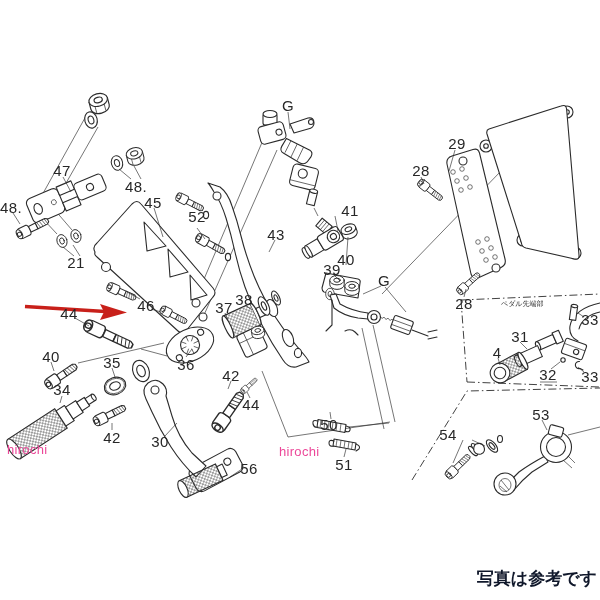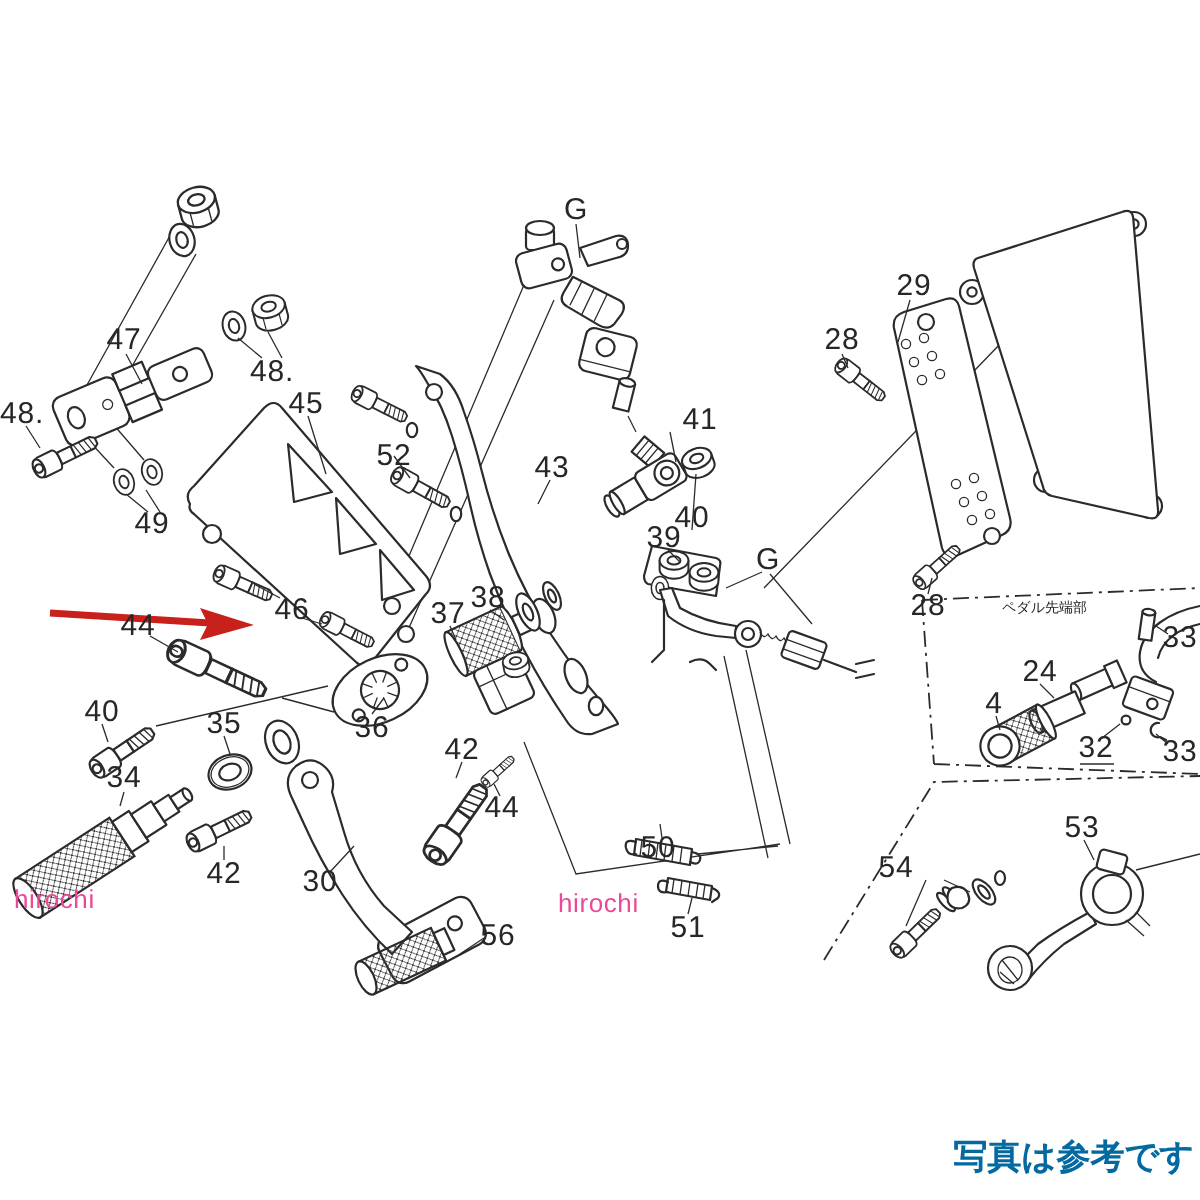--- a/index.html
+++ b/index.html
@@ -8,21 +8,21 @@
   #art{position:absolute;left:0;top:0;}
   .ln{fill:none;stroke:#2b2b2b;stroke-width:1.1;stroke-linecap:round;stroke-linejoin:round;}
   .fw{fill:#ffffff;stroke:#2b2b2b;stroke-width:1.1;stroke-linecap:round;stroke-linejoin:round;}
   .thin{fill:none;stroke:#2b2b2b;stroke-width:0.65;}
   .dashdot{fill:none;stroke:#2b2b2b;stroke-width:0.9;stroke-dasharray:8 3 1.5 3;}
   .part-label{position:absolute;transform:translate(-50%,-50%);font-size:15px;line-height:1;
               color:#272727;letter-spacing:0.4px;white-space:nowrap;}
   .watermark{position:absolute;font-size:13px;color:#ec4899;line-height:1;letter-spacing:0.3px;}
   #inset-title{position:absolute;left:469px;top:301px;font-size:7px;color:#222;line-height:1;
                font-family:"DejaVu Sans",sans-serif;margin-left:32px;}
-  #photo-note{position:absolute;right:3px;top:567px;font-size:17px;font-weight:600;color:#0369a1;
+  #photo-note{position:absolute;right:3px;top:567px;font-size:17px;font-weight:600;color:#0f172a;
               font-family:Liberation Serif, serif;}
 </style>
 </head>
 <body>
 
 <div id="stage">
 
 <svg id="art" width="600" height="600" viewBox="0 0 600 600">
   <defs>
     <pattern id="kn" width="4" height="4" patternUnits="userSpaceOnUse">
@@ -399,22 +399,22 @@
 </svg>
 
 <div id="labels-layer">
       <span class="part-label" style="left: 288px; top: 105px;">G</span>
       <span class="part-label" style="left: 457px; top: 143px;">29</span>
       <span class="part-label" style="left: 421px; top: 170px;">28</span>
       <span class="part-label" style="left: 62px; top: 170px;">47</span>
       <span class="part-label" style="left: 136px; top: 186px;">48.</span>
       <span class="part-label" style="left: 11px; top: 207px;">48.</span>
       <span class="part-label" style="left: 153px; top: 202px;">45</span>
-      <span class="part-label" style="left: 197px; top: 228px; text-align: right;">52</span>
-      <span class="part-label" style="left: 76px; top: 262px;">49</span>
+      <span class="part-label" style="left: 197px; top: 216px; text-align: right;">52</span>
+      <span class="part-label" style="left: 76px; top: 262px;">21</span>
       <span class="part-label" style="left: 276px; top: 234px;">43</span>
       <span class="part-label" style="left: 335px; top: 210px; margin-left: 15px;">41</span>
       <span class="part-label" style="left: 332px; top: 269px;">39</span>
       <span class="part-label" style="left: 346px; top: 259px;">40</span>
       <span class="part-label" style="left: 384px; top: 280px;">G</span>
       <span class="part-label" style="left: 464px; top: 303px;">28</span>
       <span class="part-label" style="left: 69px; top: 313px;">44</span>
       <span class="part-label" style="left: 146px; top: 305px;">46</span>
       <span class="part-label" style="left: 224px; top: 307px;">37</span>
       <span class="part-label" style="left: 244px; top: 299px;">38</span>
@@ -422,21 +422,21 @@
       <span class="part-label" style="left: 112px; top: 362px;">35</span>
       <span class="part-label" style="left: 51px; top: 356px;">40</span>
       <span class="part-label" style="left: 62px; top: 389px;">34</span>
       <span class="part-label" style="left: 112px; top: 437px;">42</span>
       <span class="part-label" style="left: 231px; top: 375px;">42</span>
       <span class="part-label" style="left: 251px; top: 404px;">44</span>
       <span class="part-label" style="left: 160px; top: 441px;">30</span>
       <span class="part-label" style="left: 249px; top: 468px;">56</span>
       <span class="part-label" style="left: 329px; top: 424px;">50</span>
       <span class="part-label" style="left: 344px; top: 464px;">51</span>
-      <span class="part-label" style="left: 520px; top: 336px;">24</span>
+      <span class="part-label" style="left: 520px; top: 336px;">31</span>
       <span class="part-label" style="left: 497px; top: 352px;">4</span>
       <span class="part-label" style="left: 548px; top: 374px; text-align: right;">32</span>
       <span class="part-label" style="left: 590px; top: 319px;">33</span>
       <span class="part-label" style="left: 590px; top: 376px;">33</span>
       <span class="part-label" style="left: 541px; top: 414px;">53</span>
       <span class="part-label" style="left: 448px; top: 434px;">54</span>
     </div>
 <div id="watermarks-layer">
       <span class="watermark" style="left: 7px; top: 443px;">hirochi</span>
       <span class="watermark" style="left: 279px; top: 445px;">hirochi</span>

